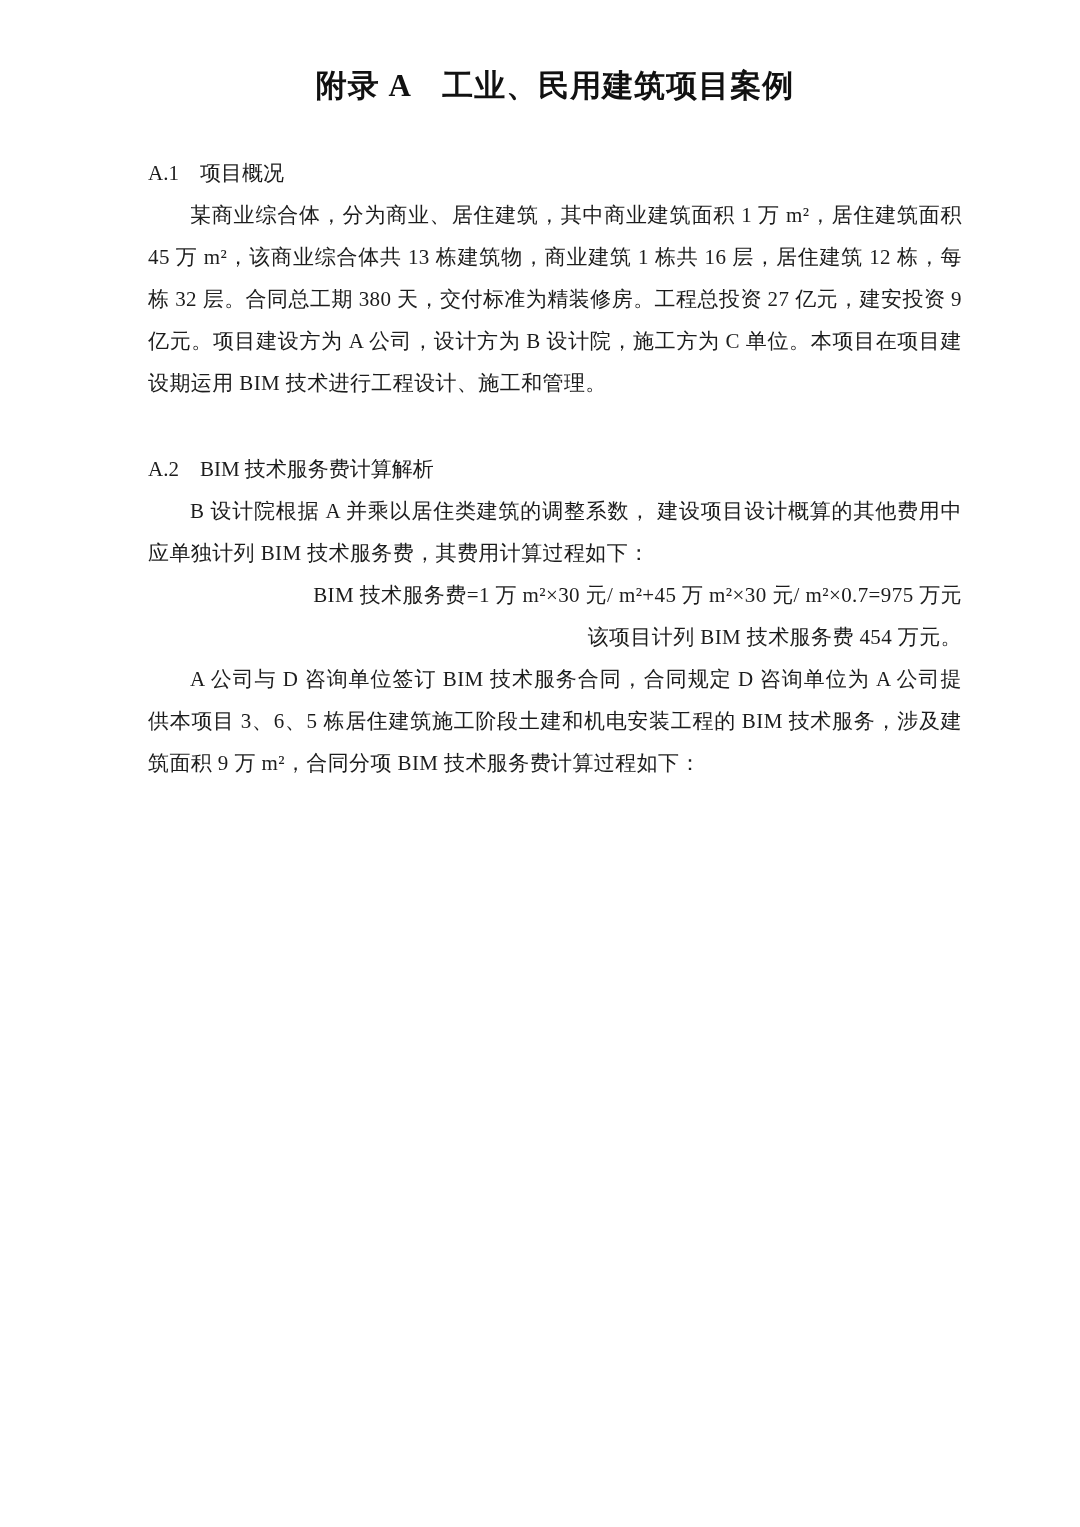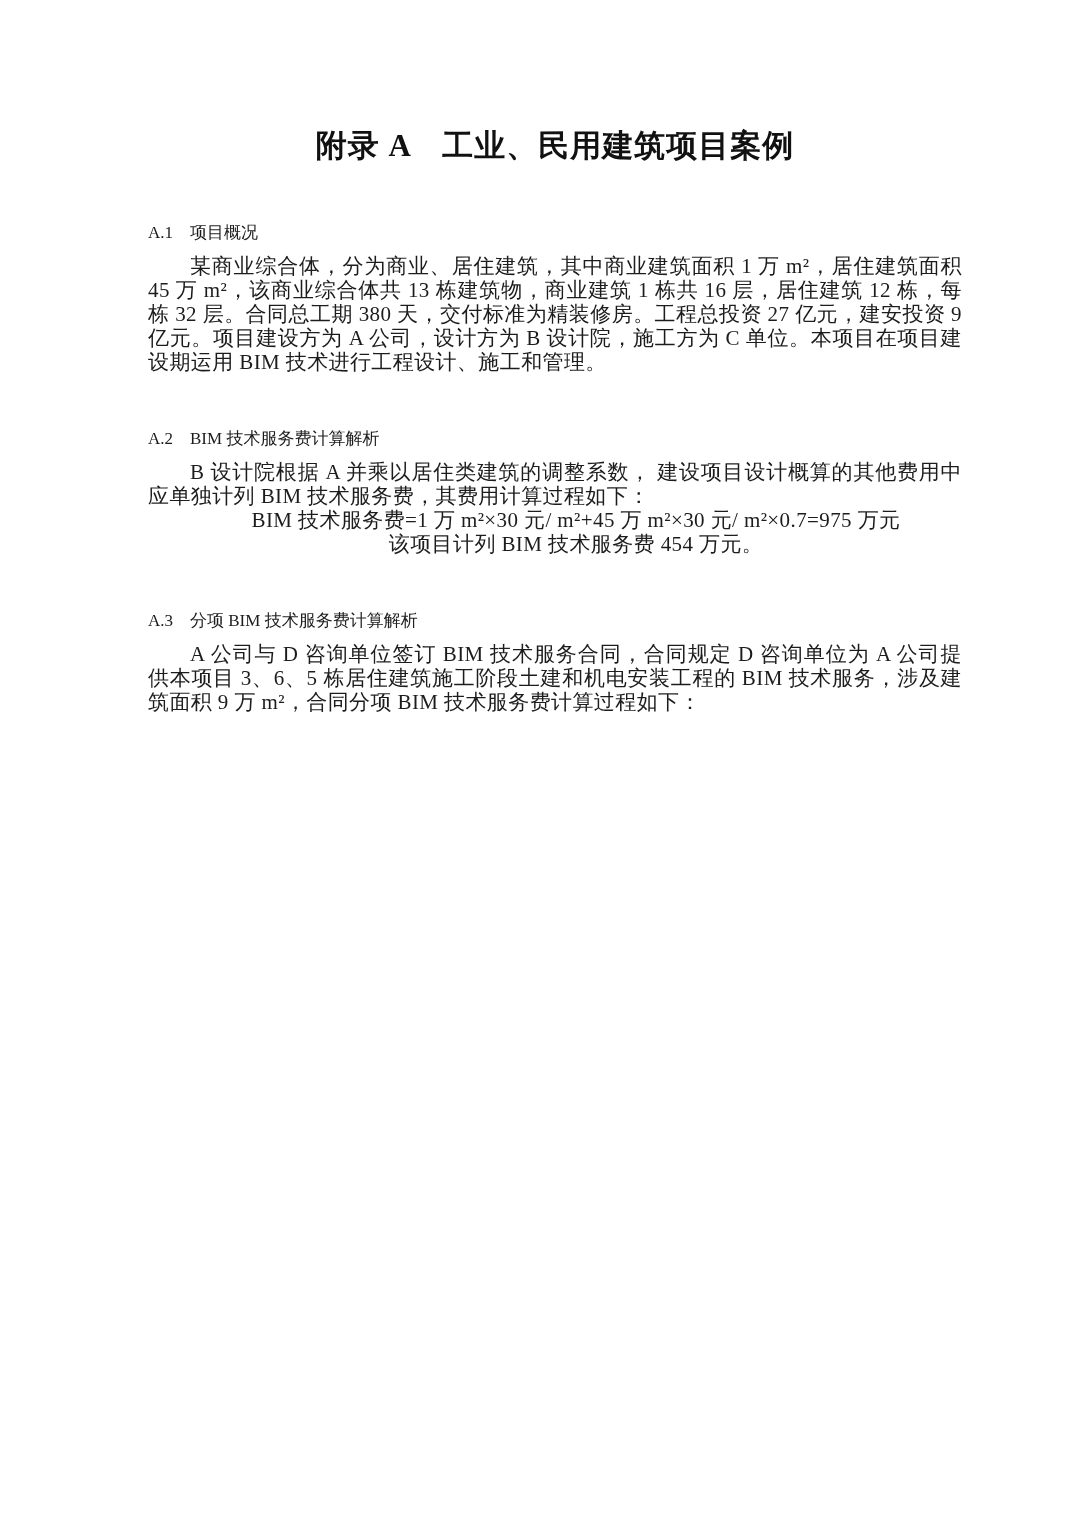--- a/index.html
+++ b/index.html
@@ -4,55 +4,55 @@
 <style>
   html, body {
     margin: 0;
     padding: 0;
     background: #ffffff;
   }
   .page {
     position: relative;
     width: 1080px;
     height: 1321px;
-    margin: 8px auto;
+    margin: 0 auto;
     background: #ffffff;
     box-sizing: border-box;
-    padding: 116px 118px 0 148px;
+    padding: 64px 118px 0 148px;
     font-family: "Liberation Serif", "DejaVu Serif", serif;
     color: #1c1c1c;
     overflow: hidden;
   }
   .doc-title {
     margin: 0;
     font-size: 31px;
     font-weight: bold;
     line-height: 44px;
     text-align: center;
     letter-spacing: 1px;
     color: #111111;
   }
   .sec-heading {
     margin: 44px 0 0 0;
-    font-size: 17px;
+    font-size: 21px;
     font-weight: normal;
     line-height: 42px;
     color: #1c1c1c;
   }
   .body-para {
     margin: 0;
     font-size: 21px;
-    line-height: 24px;
+    line-height: 42px;
     text-align: justify;
     text-indent: 2em;
     letter-spacing: 0.4px;
     color: #1c1c1c;
   }
   .single-line {
-    text-align: center;
+    text-align: right;
   }
   .page-number {
     position: absolute;
     left: 0;
     right: 0;
     top: 1396px;
     text-align: center;
     font-size: 17px;
     line-height: 22px;
     color: #222222;
@@ -72,19 +72,18 @@
   </section>
 
   <section>
     <h2 class="sec-heading">A.2　BIM 技术服务费计算解析</h2>
     <p class="body-para">B 设计院根据 A 并乘以居住类建筑的调整系数， 建设项目设计概算的其他费用中应单独计列 BIM 技术服务费，其费用计算过程如下：</p>
     <p class="body-para single-line">BIM 技术服务费=1 万 m²×30 元/ m²+45 万 m²×30 元/ m²×0.7=975 万元</p>
     <p class="body-para single-line">该项目计列 BIM 技术服务费 454 万元。</p>
   </section>
 
   <section>
-    <h2 class="sec-heading">A.3　分项 BIM 技术服务费计算解析</h2>
     <p class="body-para">A 公司与 D 咨询单位签订 BIM 技术服务合同，合同规定 D 咨询单位为 A 公司提供本项目 3、6、5 栋居住建筑施工阶段土建和机电安装工程的 BIM 技术服务，涉及建筑面积 9 万 m²，合同分项 BIM 技术服务费计算过程如下：</p>
   </section>
 
   <div class="page-number">9</div>
 
 </div>
 
 </body></html>

